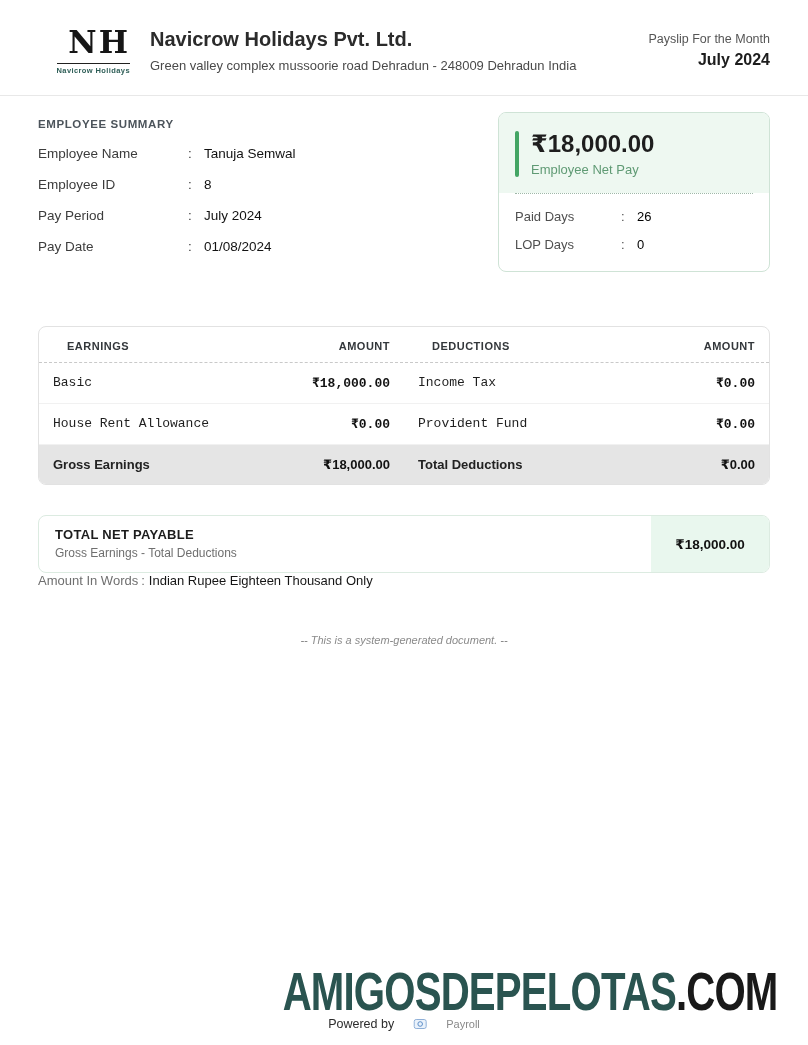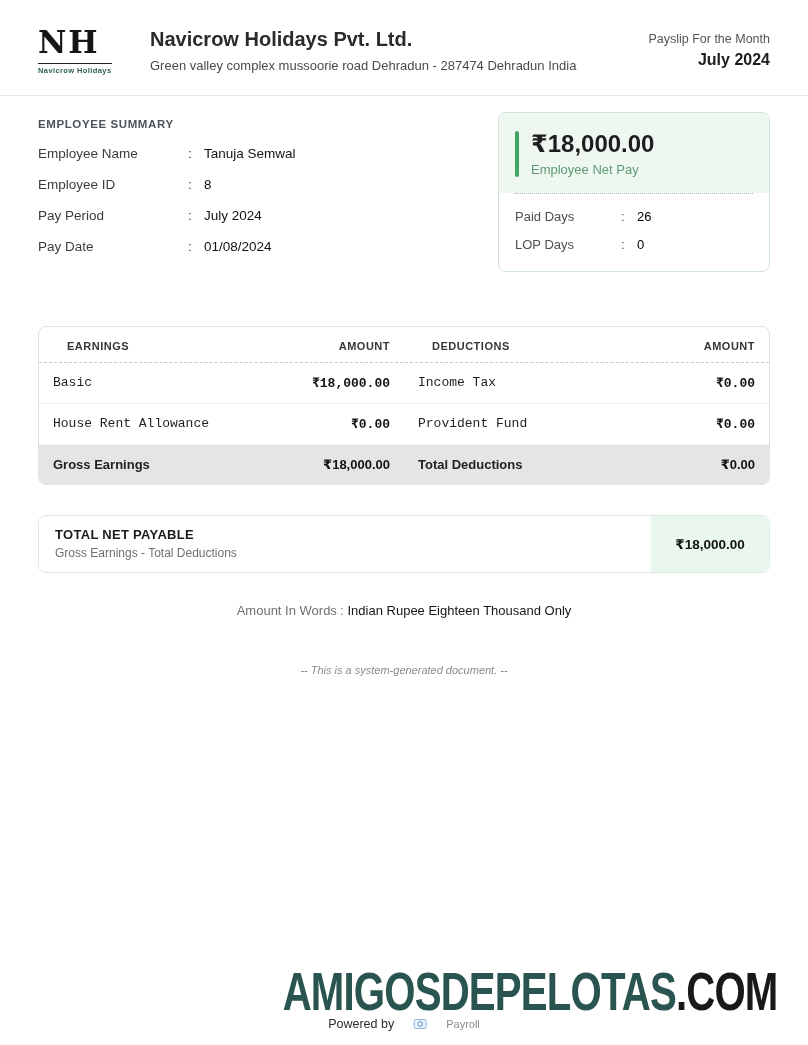--- a/index.html
+++ b/index.html
@@ -15,21 +15,21 @@
     overflow: hidden;
   }
 
   
   .header {
     display: flex;
     align-items: flex-start;
     padding: 26px 38px 18px 38px;
     border-bottom: 1px solid #e8e8e8;
   }
-  .logo-box { width: 92px; margin-right: 20px; text-align: left; }
+  .logo-box { width: 92px; margin-right: 20px; text-align: right; }
   .logo-monogram {
     font-family: "DejaVu Serif", "Liberation Serif", serif;
     font-size: 31px; font-weight: 700; letter-spacing: 2px; color: #161616;
     line-height: 1.05;
   }
   .logo-caption {
     margin-top: 3px;
     font-size: 7.5px; font-weight: 700; letter-spacing: 0.4px;
     color: #2e5e57;
     border-top: 1.5px solid #20201f;
@@ -111,21 +111,21 @@
   .payable-left { flex: 1; padding: 11px 16px 12px 16px; }
   .payable-title { font-size: 13px; font-weight: 700; letter-spacing: 0.3px; color: #1c1c1c; }
   .payable-sub { font-size: 12px; color: #6f6f6f; margin-top: 4px; }
   .payable-amount {
     width: 118px; background: #e9f7ee;
     display: flex; align-items: center; justify-content: center;
     font-size: 13.5px; font-weight: 700; color: #111;
   }
 
   
-  .words-line { margin-top: 30px; text-align: center; font-size: 13px; }
+  .words-line { text-align: left; font-size: 13px; }
   .words-label { color: #6f6f6f; }
   .words-colon { color: #6f6f6f; padding: 0 4px 0 3px; }
   .words-value { color: #161616; }
 
   .sys-note { margin-top: 46px; text-align: center; font-size: 11px; color: #8a8a8a; font-style: italic; }
 
   
   .watermark {
     position: absolute;
     right: 30px; bottom: 26px;
@@ -155,21 +155,21 @@
 
 <div class="page">
 
   <div class="header">
     <div class="logo-box">
       <div class="logo-monogram">NH</div>
       <div class="logo-caption">Navicrow Holidays</div>
     </div>
     <div class="company-block">
       <div class="company-name">Navicrow Holidays Pvt. Ltd.</div>
-      <div class="company-address">Green valley complex mussoorie road Dehradun - 287474 Dehradun India</div>
+      <div class="company-address">Green valley complex mussoorie road Dehradun - 248009 Dehradun India</div>
     </div>
     <div class="payslip-block">
       <div class="payslip-for">Payslip For the Month</div>
       <div class="payslip-month">July 2024</div>
     </div>
   </div>
 
   <div class="main">
 
     <div class="summary">

